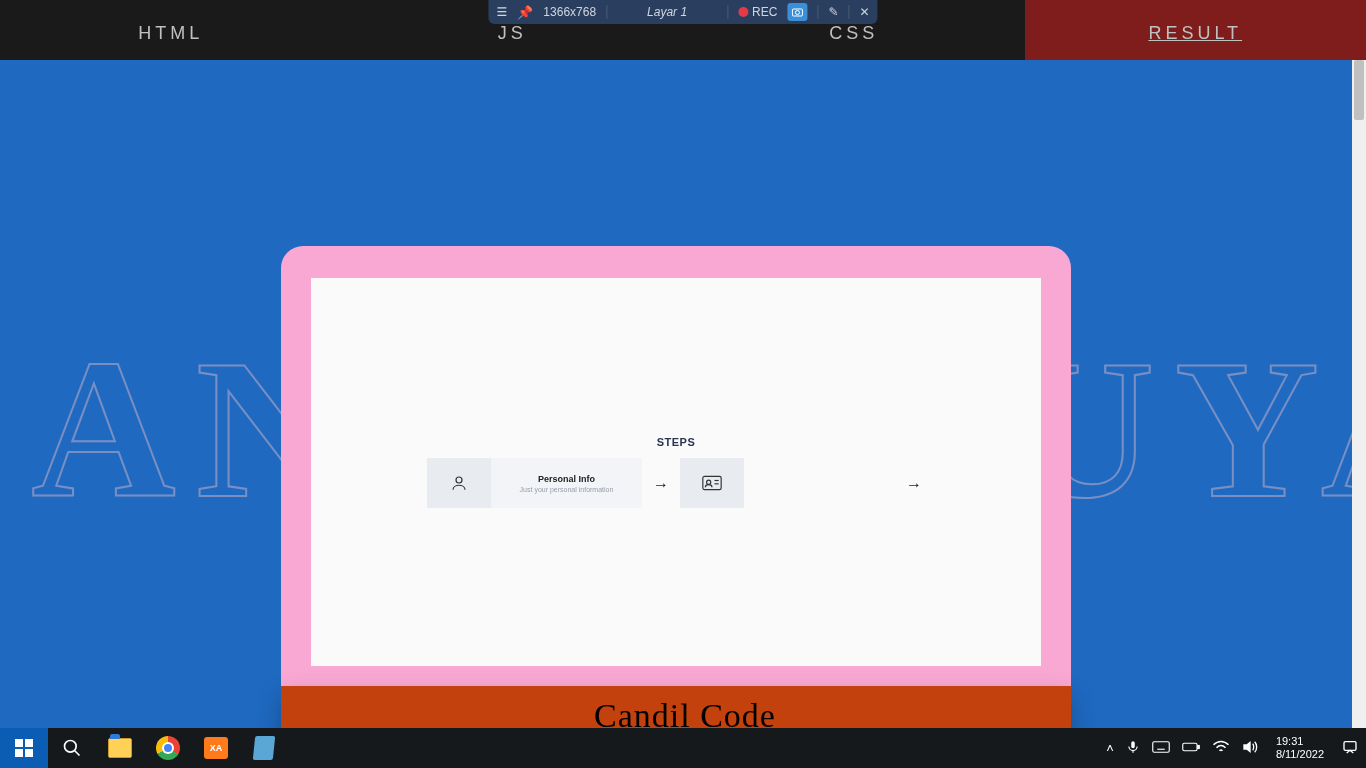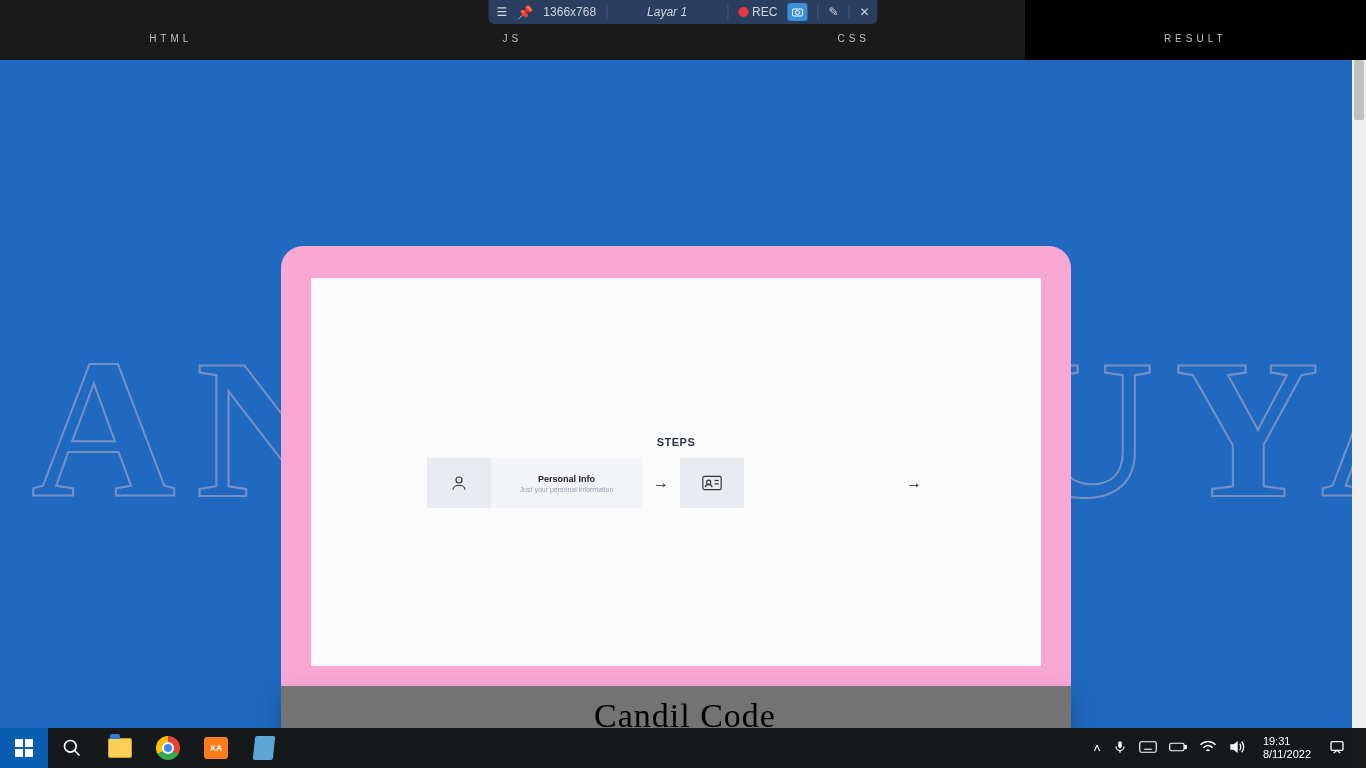--- a/index.html
+++ b/index.html
@@ -18,24 +18,24 @@
 .rec-toolbar .cam { background: #3a8fd6; width: 20px; height: 18px; border-radius: 3px; display: flex; align-items: center; justify-content: center; }
 .rec-toolbar .itm { display: flex; align-items: center; cursor: pointer; }
 
 
 .tabs {
   position: absolute; top: 0; left: 0; right: 0; height: 60px;
   background: #1a1a1a; display: flex; z-index: 10;
 }
 .tab {
   flex: 1; display: flex; align-items: flex-end; justify-content: center;
-  color: #c0c0c0; font-size: 10px; letter-spacing: 4px; padding-bottom: 16px;
+  color: #c0c0c0; font-size: 18px; letter-spacing: 4px; padding-bottom: 16px;
   cursor: pointer; font-weight: 300;
 }
-.tab.active { background: #000000; }
+.tab.active { background: #7f1d1d; text-decoration: underline; }
 
 
 .viewport {
   position: absolute; top: 60px; left: 0; right: 14px; bottom: 40px;
   background: #1f69c1; overflow: hidden;
 }
 .scrollbar-v {
   position: absolute; top: 60px; right: 0; width: 14px; bottom: 40px;
   background: #f0f0f0;
 }
@@ -55,21 +55,21 @@
   position: absolute; left: 50%; top: 186px; transform: translateX(-50%);
   width: 790px;
 }
 .imac-bezel {
   background: #f9a8d4; border-radius: 22px 22px 0 0; padding: 32px 30px 20px 30px;
 }
 .imac-screen {
   background: #fafafb; height: 388px; position: relative; overflow: hidden;
 }
 .imac-chin {
-  background: #737373; height: 60px; border-radius: 0 0 22px 22px;
+  background: #c2410c; height: 60px; border-radius: 0 0 22px 22px;
   display: flex; align-items: center; justify-content: center; gap: 18px;
   box-shadow: 0 10px 24px rgba(0,0,0,0.25);
 }
 .imac-chin .logo { font-size: 30px; }
 .imac-chin .brand { font-family: Georgia, serif; font-size: 34px; letter-spacing: 1px; }
 
 
 .steps-wrap { position: absolute; left: 0; right: 0; top: 158px; text-align: center; }
 .steps-title { font-size: 11px; font-weight: 800; color: #2a3550; letter-spacing: 0.5px; }
 .steps-row {
@@ -87,21 +87,21 @@
 .step-text {
   flex: 1; height: 50px; background: #f2f4f7; display: flex; flex-direction: column;
   align-items: center; justify-content: center; padding: 0 6px;
 }
 .step-text .t1 { font-size: 9px; font-weight: 700; color: #222; }
 .step-text .t2 { font-size: 7px; color: #98a0ad; margin-top: 2px; }
 .arrow { width: 22px; display: flex; align-items: center; justify-content: center; font-size: 16px; color: #222; font-weight: 900; }
 
 
 .taskbar {
-  position: absolute; left: 0; right: 13px; bottom: 0; height: 40px;
+  position: absolute; left: 0; right: 0; bottom: 0; height: 40px;
   background: #16191c; display: flex; align-items: center; color: #fff;
   z-index: 30;
 }
 .taskbar .start { width: 48px; height: 100%; background: #0b5cb3; display: flex; align-items: center; justify-content: center; }
 .taskbar .tbtn { width: 48px; height: 100%; display: flex; align-items: center; justify-content: center; cursor: pointer; }
 .taskbar .tbtn svg, .taskbar .tbtn span { pointer-events: none; }
 .taskbar .spacer { flex: 1; }
 .tray { display: flex; align-items: center; gap: 12px; padding: 0 8px; font-size: 13px; }
 .tray .clock { text-align: left; font-size: 11px; line-height: 13px; padding: 0 6px; }
 .tray .ic { cursor: pointer; }

